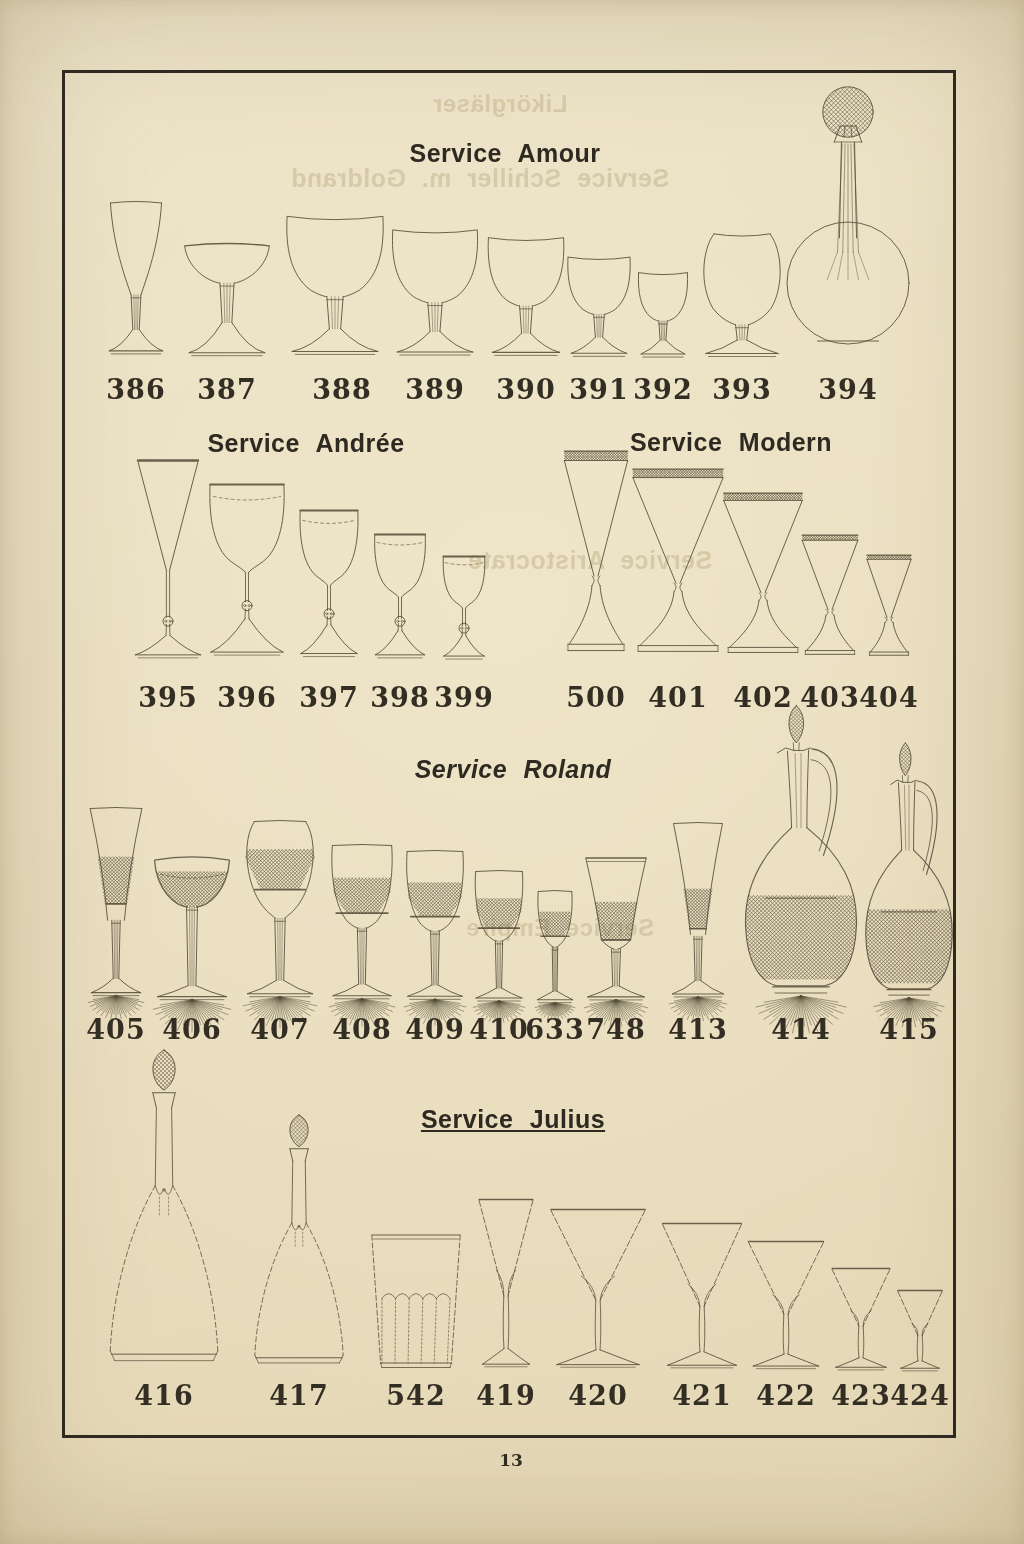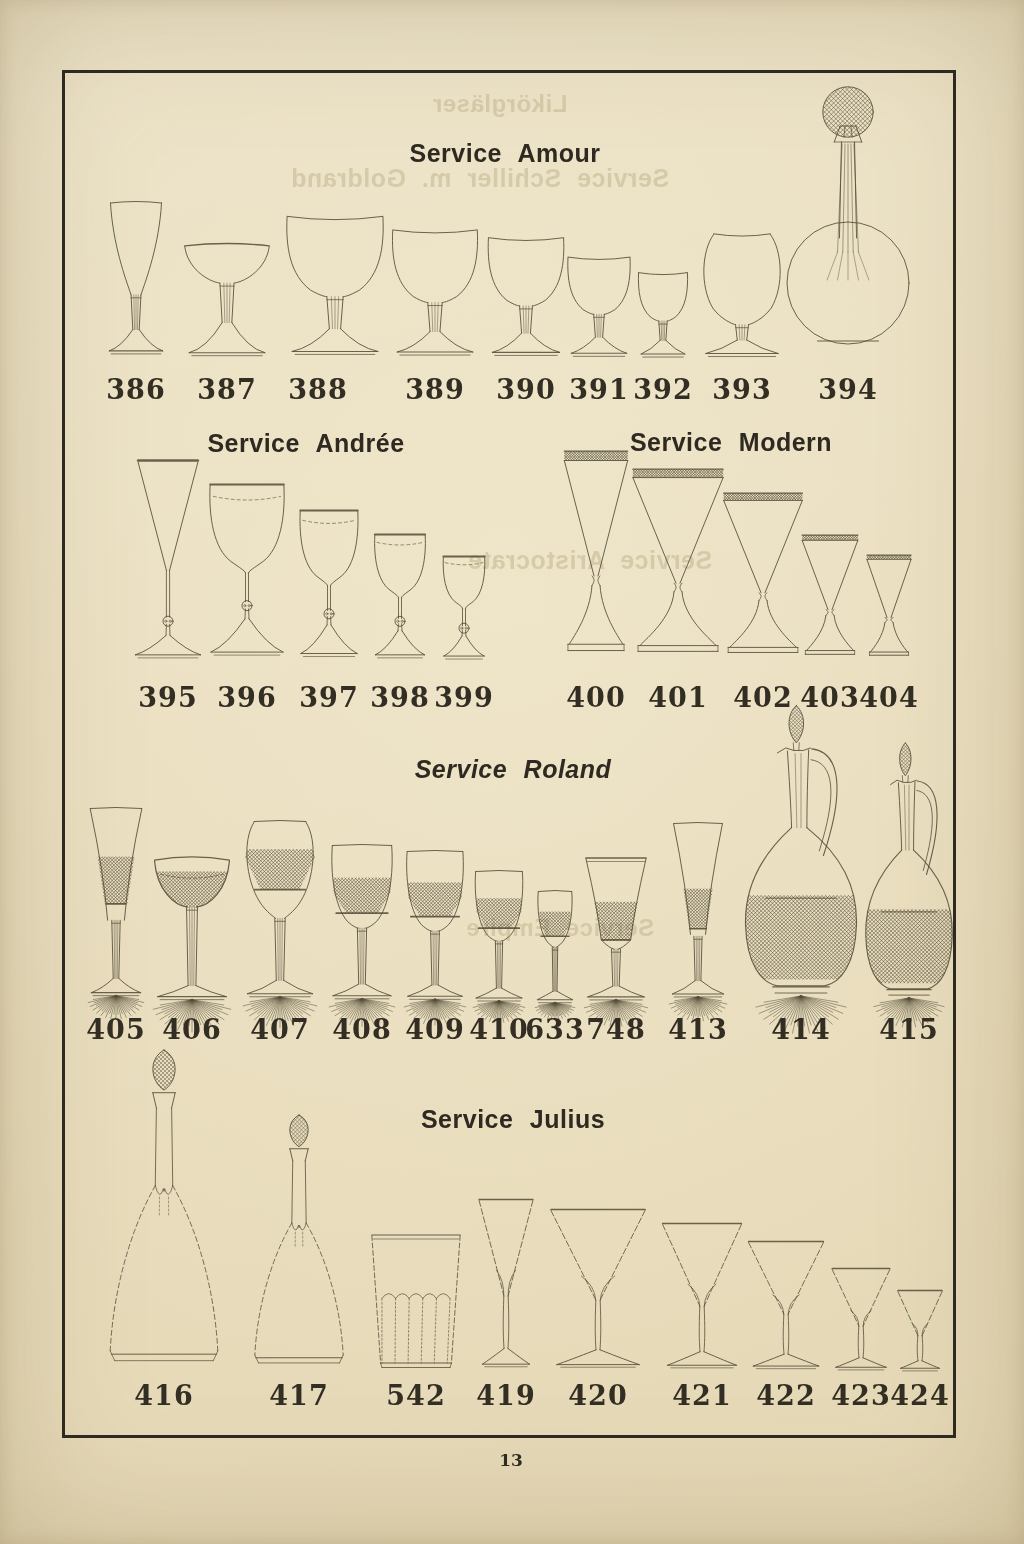--- a/index.html
+++ b/index.html
@@ -48,21 +48,21 @@
   <div class="ghost" style="left:480px;top:164px;font-size:25px;">Service Schiller m. Goldrand</div>
   <div class="ghost" style="left:590px;top:546px;font-size:25px;">Service Aristocrate</div>
   <div class="ghost" style="left:560px;top:914px;font-size:24px;">Service Empire</div>
 
   <div class="frame"></div>
 
   <div class="sec-title" style="left:505px;top:139px;">Service Amour</div>
   <div class="sec-title" style="left:306px;top:429px;">Service Andrée</div>
   <div class="sec-title" style="left:731px;top:428px;">Service Modern</div>
   <div class="sec-title" style="left:513px;top:755px;font-style:italic;">Service Roland</div>
-  <div class="sec-title" style="left:513px;top:1105px;">Service Julius</div>
+  <div class="sec-title" style="left:513px;top:1105px;text-decoration:underline;">Service Julius</div>
 
   <div id="figures">
       <svg class="glass-svg" style="left:85px;top:200px" width="102" height="168" viewBox="0 0 102 168">
         <g stroke="#554e3a" stroke-opacity=".88" fill="none" stroke-linecap="round">
           <path d="M25.48 3 Q51 0 76.52 3" fill="none" stroke-width="1"></path>
           <path d="M25.48 3 C27.8 44.24 40.56 79 46.07 94.8 M76.52 3 C74.2 44.24 61.440000000000005 79 55.93 94.8" fill="none" stroke-width="1"></path>
           <path d="M46.07 94.8 L47.81 129.56 M55.93 94.8 L54.190000000000005 129.56" fill="none" stroke-width="1"></path>
           <path d="M48.7815 94.8 L49.564499999999995 129.56 M51 94.8 L51 129.56 M53.2185 94.8 L52.435500000000005 129.56" fill="none" stroke-width="0.55"></path>
           <line x1="46.07" y1="97.8" x2="55.93" y2="97.8" stroke-width="0.8"></line>
           <path d="M47.81 129.56 Q36.32599999999999 146.89 24.32 150.89 M54.190000000000005 129.56 Q65.674 146.89 77.68 150.89" fill="none" stroke-width="1"></path>
@@ -89,21 +89,21 @@
           <path d="M25.06 4.38 Q73 10.95 120.94 4.38" fill="none" stroke-width="1"></path>
           <path d="M25.06 5.11 C23.53 35.04 28.12 62.78 48.519999999999996 78.11 C58.72 83.94999999999999 63.82 84.67999999999999 64.84 84.67999999999999 M120.94 5.11 C122.47 35.04 117.88 62.78 97.48 78.11 C87.28 83.94999999999999 82.18 84.67999999999999 81.16 84.67999999999999" fill="none" stroke-width="1"></path>
           <path d="M64.84 84.67999999999999 L67.39 116.80000000000001 M81.16 84.67999999999999 L78.61000000000001 116.80000000000001" fill="none" stroke-width="1"></path>
           <path d="M69.328 84.67999999999999 L70.47550000000001 116.80000000000001 M73 84.67999999999999 L73 116.80000000000001 M76.672 84.67999999999999 L75.5245 116.80000000000001" fill="none" stroke-width="0.55"></path>
           <line x1="64.84" y1="87.67999999999999" x2="81.16" y2="87.67999999999999" stroke-width="0.8"></line>
           <path d="M67.39 116.80000000000001 Q49.438 135.43 30.160000000000004 139.43 M78.61000000000001 116.80000000000001 Q96.562 135.43 115.83999999999999 139.43" fill="none" stroke-width="1"></path>
           <line x1="30.160000000000004" y1="139.43" x2="115.83999999999999" y2="139.43" stroke-width="1.1"></line>
           <line x1="33.1588" y1="142.43" x2="112.8412" y2="142.43" stroke-width="0.8"></line>
         </g>
       </svg>
-      <div class="item-num" style="left:318px;top:374px">388</div>
+      <div class="item-num" style="left:342px;top:374px">388</div>
       <svg class="glass-svg" style="left:368px;top:226px" width="134" height="142" viewBox="0 0 134 142">
         <g stroke="#554e3a" stroke-opacity=".88" fill="none" stroke-linecap="round">
           <path d="M24.7 3.96 Q67 9.9 109.3 3.96" fill="none" stroke-width="1"></path>
           <path d="M24.7 4.62 C23.35 31.68 27.4 56.76 45.400000000000006 70.62 C54.4 75.89999999999999 58.9 76.55999999999999 59.8 76.55999999999999 M109.3 4.62 C110.65 31.68 106.6 56.76 88.6 70.62 C79.6 75.89999999999999 75.1 76.55999999999999 74.19999999999999 76.55999999999999" fill="none" stroke-width="1"></path>
           <path d="M59.8 76.55999999999999 L62.05 105.60000000000001 M74.19999999999999 76.55999999999999 L71.95 105.60000000000001" fill="none" stroke-width="1"></path>
           <path d="M63.76 76.55999999999999 L64.77250000000001 105.60000000000001 M67 76.55999999999999 L67 105.60000000000001 M70.24000000000001 76.55999999999999 L69.2275 105.60000000000001" fill="none" stroke-width="0.55"></path>
           <line x1="59.8" y1="79.55999999999999" x2="74.19999999999999" y2="79.55999999999999" stroke-width="0.8"></line>
           <path d="M62.05 105.60000000000001 Q46.21 122.05999999999999 29.200000000000003 126.05999999999999 M71.95 105.60000000000001 Q87.78999999999999 122.05999999999999 104.8 126.05999999999999" fill="none" stroke-width="1"></path>
           <line x1="29.200000000000003" y1="126.05999999999999" x2="104.8" y2="126.05999999999999" stroke-width="1.1"></line>
           <line x1="31.846" y1="129.06" x2="102.15400000000001" y2="129.06" stroke-width="0.8"></line>
@@ -282,21 +282,21 @@
           <line x1="23.32" y1="10.5" x2="86.67999999999999" y2="10.5" stroke-width="1"></line>
           <path d="M23.32 10.5 L53 126 M86.67999999999999 10.5 L57 126" fill="none" stroke-width="1"></path>
           <path d="M51 126 C53.8 129.15 53.8 131.25 51 135.45000000000002 M59 126 C56.2 129.15 56.2 131.25 59 135.45000000000002" fill="none" stroke-width="0.9"></path>
           <path d="M51 135.45000000000002 C49 163.8 33.22 185.85 28.6 193.62 M59 135.45000000000002 C61 163.8 76.78 185.85 81.4 193.62" fill="none" stroke-width="1"></path>
           <line x1="26.95" y1="194.25" x2="83.05000000000001" y2="194.25" stroke-width="1"></line>
           <line x1="26.95" y1="200.54999999999998" x2="83.05000000000001" y2="200.54999999999998" stroke-width="1"></line>
           <line x1="26.95" y1="194.25" x2="26.95" y2="200.54999999999998" stroke-width="0.8"></line>
           <line x1="83.05000000000001" y1="194.25" x2="83.05000000000001" y2="200.54999999999998" stroke-width="0.8"></line>
         </g>
       </svg>
-      <div class="item-num" style="left:596px;top:682px">400</div>
+      <div class="item-num" style="left:596px;top:682px">500</div>
       <svg class="glass-svg" style="left:609px;top:468px" width="138" height="202" viewBox="0 0 138 202">
         <g stroke="#554e3a" stroke-opacity=".88" fill="none" stroke-linecap="round">
           <clipPath id="g2_1b">
             <path d="M23.88 1 L114.12 1 L114.12 9.600000000000001 L23.88 9.600000000000001 Z"></path>
           </clipPath>
           <g clip-path="url(#g2_1b)">
             <path d="M15.3 9.6 L23.9 1.0 M17.9 9.6 L26.5 1.0 M20.5 9.6 L29.1 1.0 M23.1 9.6 L31.7 1.0 M25.7 9.6 L34.3 1.0 M28.3 9.6 L36.9 1.0 M30.9 9.6 L39.5 1.0 M33.5 9.6 L42.1 1.0 M36.1 9.6 L44.7 1.0 M38.7 9.6 L47.3 1.0 M41.3 9.6 L49.9 1.0 M43.9 9.6 L52.5 1.0 M46.5 9.6 L55.1 1.0 M49.1 9.6 L57.7 1.0 M51.7 9.6 L60.3 1.0 M54.3 9.6 L62.9 1.0 M56.9 9.6 L65.5 1.0 M59.5 9.6 L68.1 1.0 M62.1 9.6 L70.7 1.0 M64.7 9.6 L73.3 1.0 M67.3 9.6 L75.9 1.0 M69.9 9.6 L78.5 1.0 M72.5 9.6 L81.1 1.0 M75.1 9.6 L83.7 1.0 M77.7 9.6 L86.3 1.0 M80.3 9.6 L88.9 1.0 M82.9 9.6 L91.5 1.0 M85.5 9.6 L94.1 1.0 M88.1 9.6 L96.7 1.0 M90.7 9.6 L99.3 1.0 M93.3 9.6 L101.9 1.0 M95.9 9.6 L104.5 1.0 M98.5 9.6 L107.1 1.0 M101.1 9.6 L109.7 1.0 M103.7 9.6 L112.3 1.0 M106.3 9.6 L114.9 1.0 M108.9 9.6 L117.5 1.0 M111.5 9.6 L120.1 1.0 M114.1 9.6 L122.7 1.0 M15.3 1.0 L23.9 9.6 M17.9 1.0 L26.5 9.6 M20.5 1.0 L29.1 9.6 M23.1 1.0 L31.7 9.6 M25.7 1.0 L34.3 9.6 M28.3 1.0 L36.9 9.6 M30.9 1.0 L39.5 9.6 M33.5 1.0 L42.1 9.6 M36.1 1.0 L44.7 9.6 M38.7 1.0 L47.3 9.6 M41.3 1.0 L49.9 9.6 M43.9 1.0 L52.5 9.6 M46.5 1.0 L55.1 9.6 M49.1 1.0 L57.7 9.6 M51.7 1.0 L60.3 9.6 M54.3 1.0 L62.9 9.6 M56.9 1.0 L65.5 9.6 M59.5 1.0 L68.1 9.6 M62.1 1.0 L70.7 9.6 M64.7 1.0 L73.3 9.6 M67.3 1.0 L75.9 9.6 M69.9 1.0 L78.5 9.6 M72.5 1.0 L81.1 9.6 M75.1 1.0 L83.7 9.6 M77.7 1.0 L86.3 9.6 M80.3 1.0 L88.9 9.6 M82.9 1.0 L91.5 9.6 M85.5 1.0 L94.1 9.6 M88.1 1.0 L96.7 9.6 M90.7 1.0 L99.3 9.6 M93.3 1.0 L101.9 9.6 M95.9 1.0 L104.5 9.6 M98.5 1.0 L107.1 9.6 M101.1 1.0 L109.7 9.6 M103.7 1.0 L112.3 9.6 M106.3 1.0 L114.9 9.6 M108.9 1.0 L117.5 9.6 M111.5 1.0 L120.1 9.6 M114.1 1.0 L122.7 9.6 " fill="none" stroke-width="0.7"></path>
           </g>
           <line x1="23.88" y1="1.2" x2="114.12" y2="1.2" stroke-width="1.2"></line>
           <line x1="23.88" y1="9.600000000000001" x2="114.12" y2="9.600000000000001" stroke-width="1"></line>

